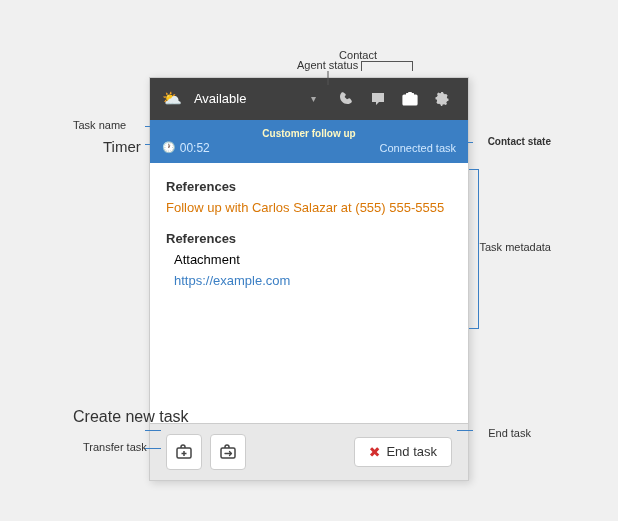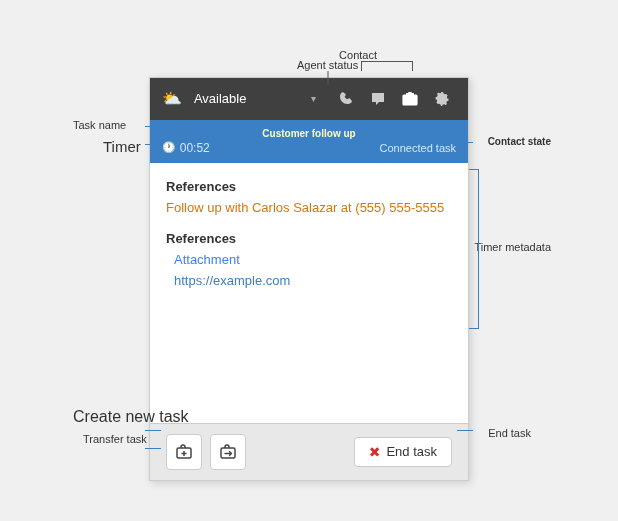--- a/index.html
+++ b/index.html
@@ -141,21 +141,21 @@
       position: absolute;
       bottom: 50px;
       left: -4px;
       width: 16px;
       height: 1px;
       background: #3b7fc4;
     }
 
     .label-transfer-task {
       position: absolute;
-      bottom: 36px;
+      bottom: 28px;
       left: -66px;
       font-size: 11px;
       color: #333;
       white-space: nowrap;
     }
     .label-transfer-task-line {
       position: absolute;
       bottom: 32px;
       left: -4px;
       width: 16px;
@@ -297,21 +297,21 @@
       margin-bottom: 16px;
       margin-top: 6px;
     }
 
     .references-section {
       margin-top: 13px;
     }
 
     .ref-attachment {
       font-size: 13px;
-      color: #3b82f6;
+      color: #000000;
       margin-bottom: 4px;
       margin-left: 8px;
     }
 
     .ref-link {
       font-size: 13px;
       color: #3b7fc4;
       text-decoration: none;
       margin-left: 8px;
       cursor: pointer;
@@ -376,21 +376,21 @@
 
   <div class="label-task-name">Task name</div>
   <div class="label-task-name-line"></div>
 
   <div class="label-timer">Timer</div>
   <div class="label-timer-line"></div>
 
   <div class="label-contact-state">Contact state</div>
   <div class="label-contact-state-line"></div>
 
-  <div class="label-task-metadata">Timer metadata</div>
+  <div class="label-task-metadata">Task metadata</div>
   <div class="task-metadata-bracket"></div>
 
   <div class="label-create-task">Create new task</div>
   <div class="label-create-task-line"></div>
 
   <div class="label-transfer-task">Transfer task</div>
   <div class="label-transfer-task-line"></div>
 
   <div class="label-end-task">End task</div>
   <div class="label-end-task-line"></div>

